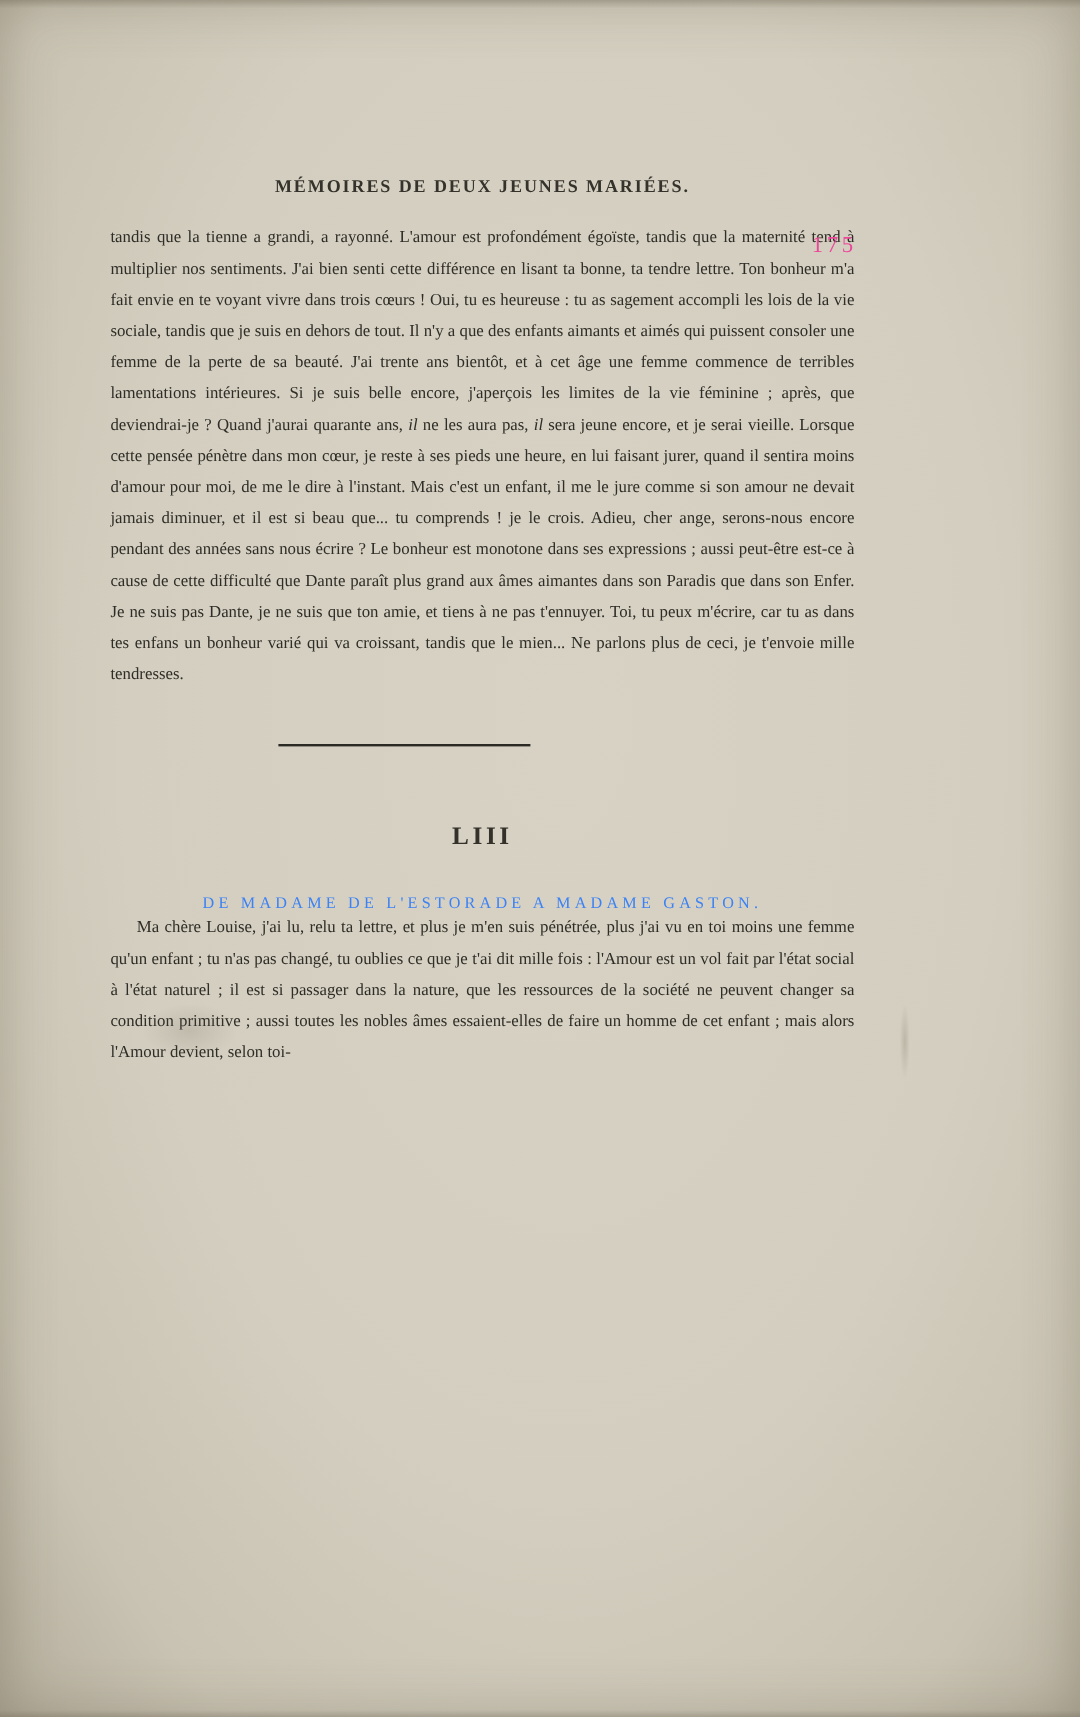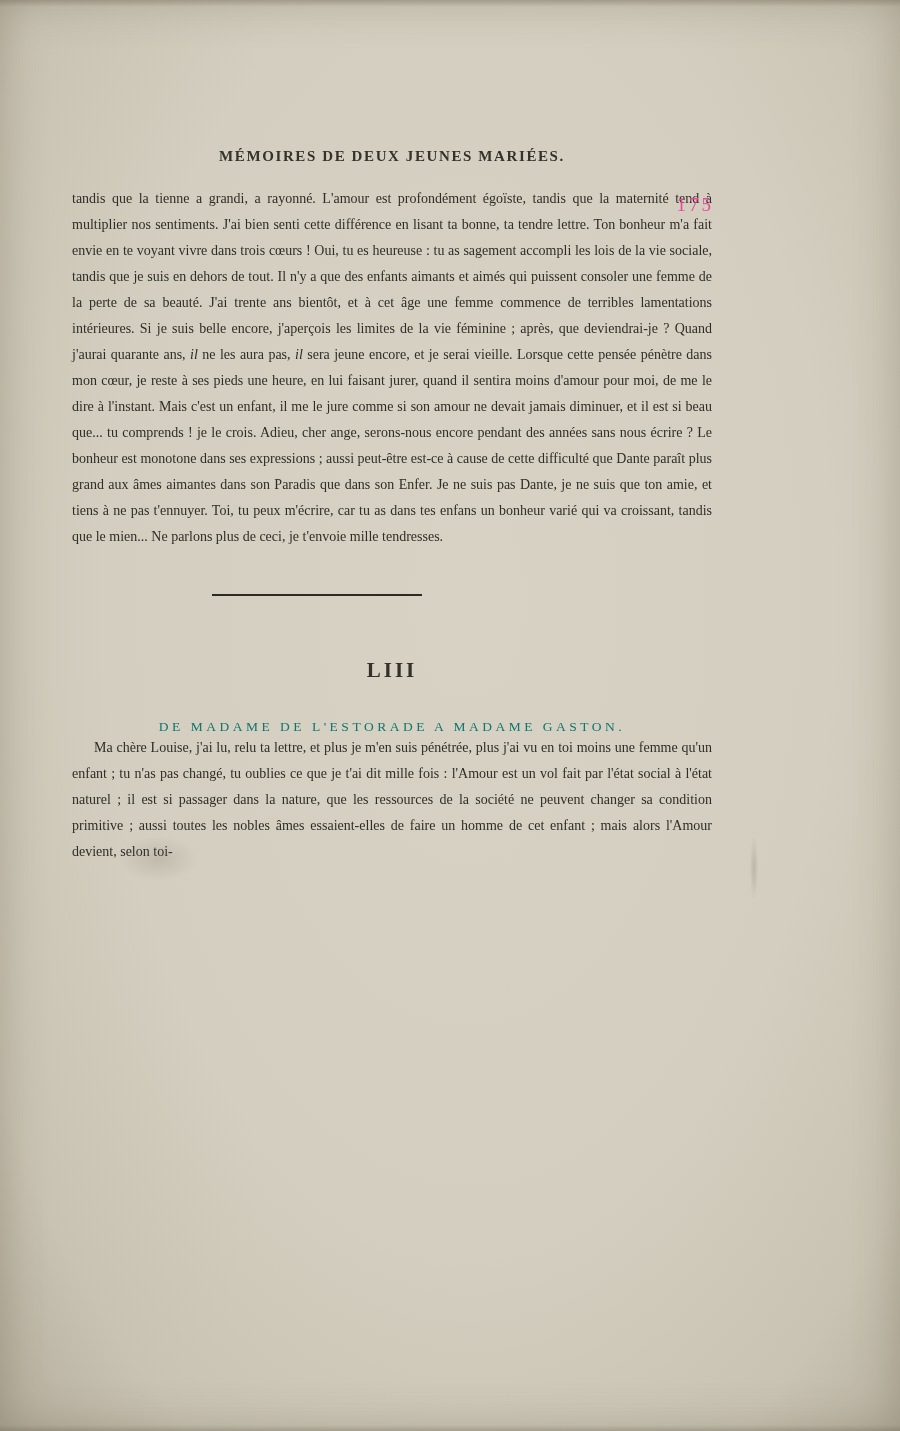--- a/index.html
+++ b/index.html
@@ -15,21 +15,21 @@
     background:
       linear-gradient(to bottom, rgba(85,75,58,.28) 0, rgba(85,75,58,0) 7px),
       linear-gradient(to top, rgba(85,75,58,.22) 0, rgba(85,75,58,0) 6px),
       radial-gradient(ellipse at 52% 42%, #d7d2c3 0%, #d3cebf 55%, #c9c3b3 82%, #b3ac9b 100%);
   }
   .page {
     position: relative;
     width: 900px;
     height: 1431px;
     box-sizing: border-box;
-    padding: 148px 188px 0 72px;
+    padding: 148px 188px 0 92px;
     box-shadow: inset 0 0 46px rgba(90, 80, 60, 0.30);
   }
   .header {
     position: relative;
     height: 24px;
     margin-bottom: 14px;
   }
   .running-title {
     display: block;
     text-align: center;
@@ -75,21 +75,21 @@
     letter-spacing: 3px;
     font-weight: bold;
     color: #33312a;
   }
   .section-heading {
     margin: 36px 0 0 0;
     text-align: center;
     font-size: 13.5px;
     letter-spacing: 3.5px;
     font-weight: normal;
-    color: #0f766e;
+    color: #3b82f6;
   }
   i { font-style: italic; }
   .smudge {
     position: absolute;
     pointer-events: none;
   }
   .smudge-left {
     left: 118px; top: 836px; width: 80px; height: 46px;
     background: radial-gradient(ellipse, rgba(92,86,70,.16) 0%, rgba(92,86,70,0) 70%);
   }

